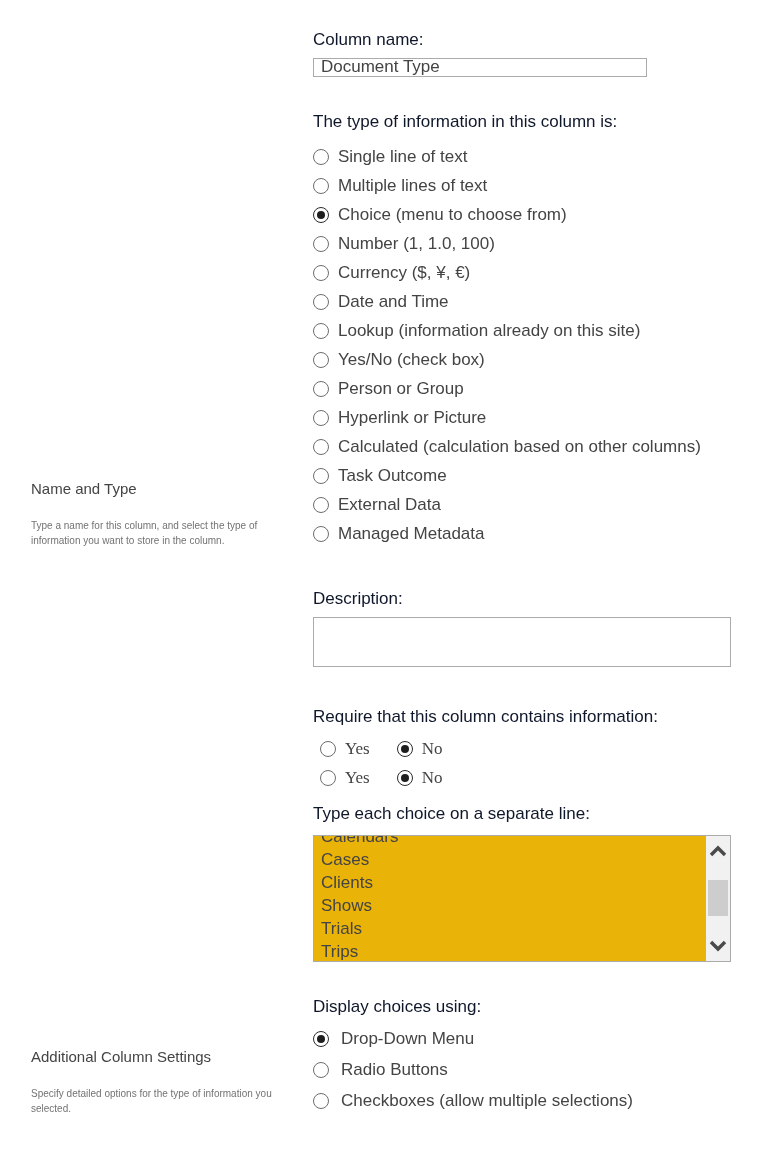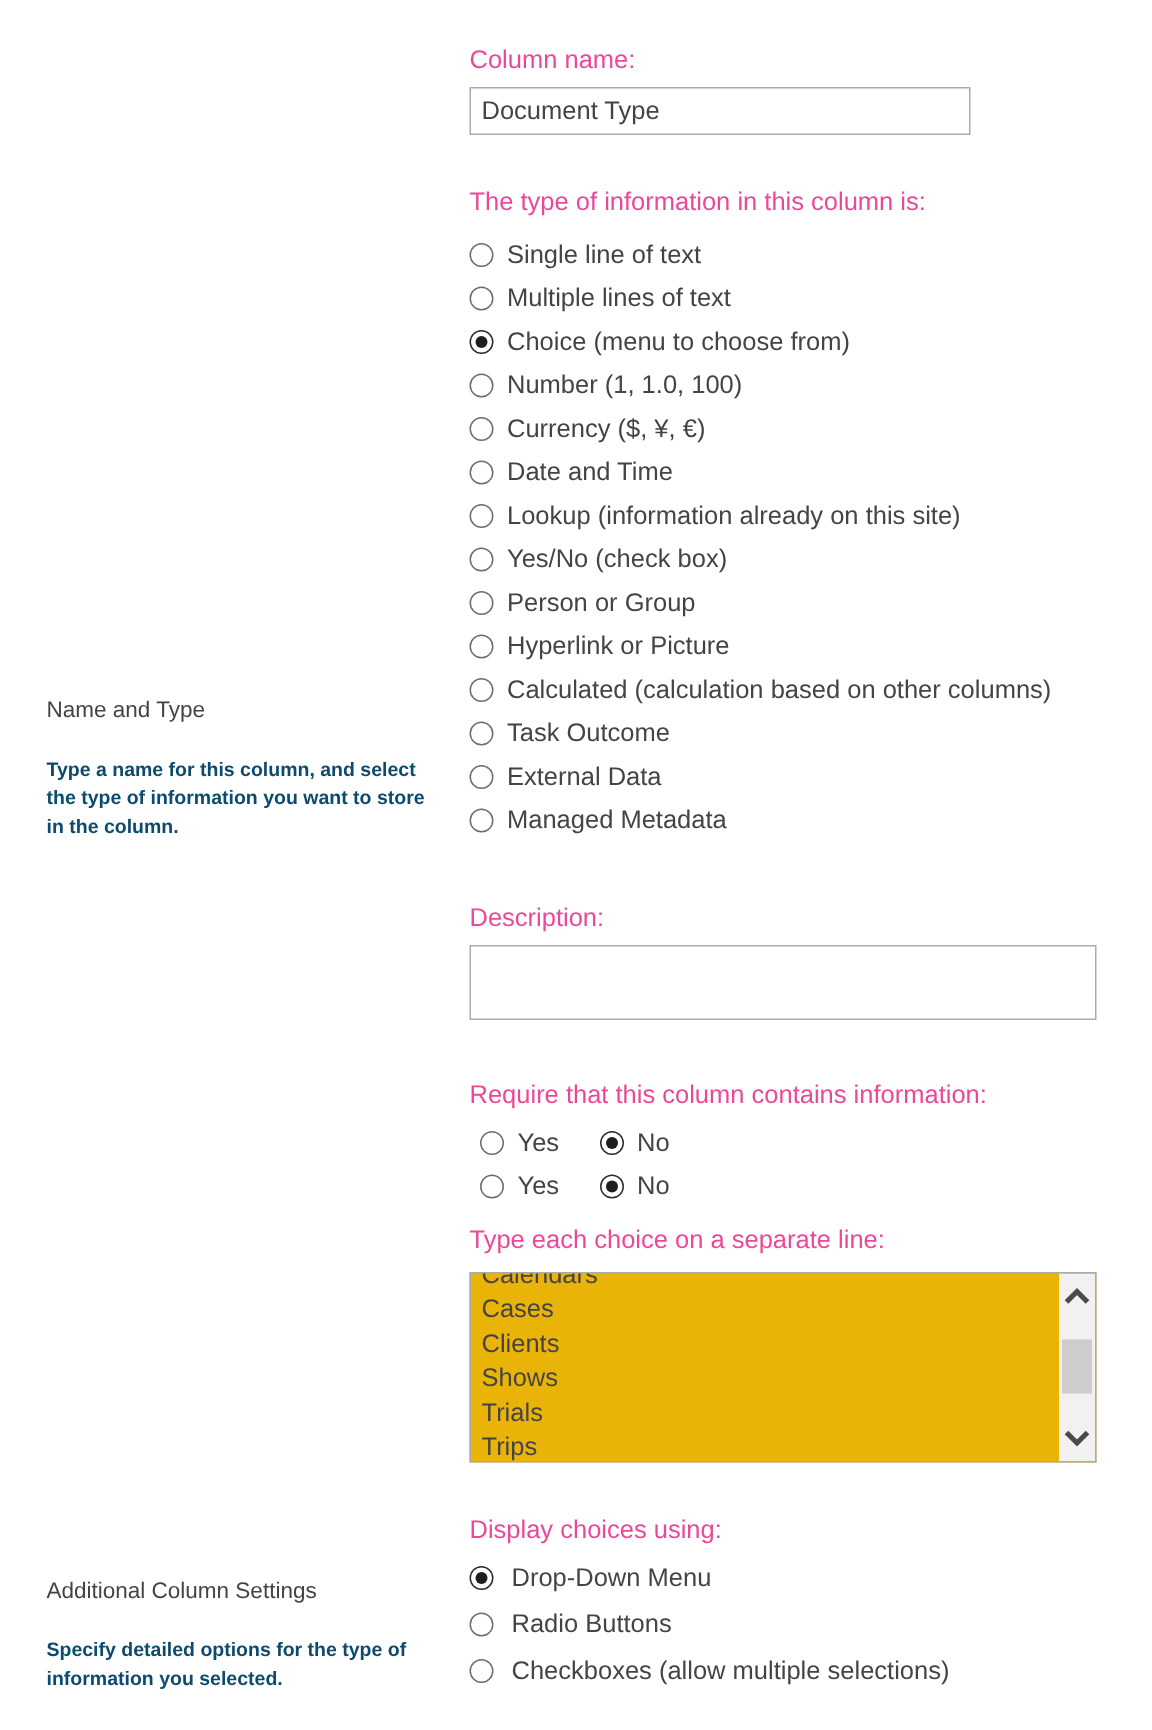--- a/index.html
+++ b/index.html
@@ -22,33 +22,32 @@
     flex: 1 1 auto;
     padding-right: 37px;
   }
   .section-title {
     font-size: 15px;
     color: #444;
     margin-top: 3px;
     margin-bottom: 22px;
   }
   .section-desc {
-    font-size: 13px;
-    color: #0c4a6e;
+    font-size: 10px;
+    color: #737373;
     line-height: 1.45;
-    font-weight: bold;
   }
   .field-label {
     font-size: 17px;
-    color: #ec4899;
+    color: #0f172a;
     margin-bottom: 8px;
   }
   input.text-input {
     width: 334px;
-    height: 32px;
+    height: 19px;
     border: 1px solid #ababab;
     font-family: "Liberation Sans", sans-serif;
     font-size: 17px;
     color: #444;
     padding: 2px 7px 3px 7px;
     outline: none;
     background: #fff;
   }
   .type-label { margin-top: 35px; margin-bottom: 10px; }
   .opt {
@@ -83,21 +82,21 @@
     resize: none;
     outline: none;
     font-family: "Liberation Sans", sans-serif;
     font-size: 16px;
     color: #444;
     padding: 4px 7px;
     display: block;
   }
   .desc-label { margin-top: 3px; }
   .require-label { margin-top: 40px; margin-bottom: 7px; }
-  .yesno-row { display: flex; align-items: center; height: 29px; margin-left: 7px; }
+  .yesno-row { display: flex; align-items: center; height: 29px; margin-left: 7px; font-family: Liberation Serif, serif; }
   .yesno-row .opt { margin-right: 27px; }
   .unique-label { margin-top: 8px; margin-bottom: 7px; }
   .choices-label { margin-top: 12px; margin-bottom: 11px; }
   .choices-box {
     width: 418px;
     height: 127px;
     border: 1px solid #ababab;
     background: #eab308;
     display: flex;
     overflow: hidden;

